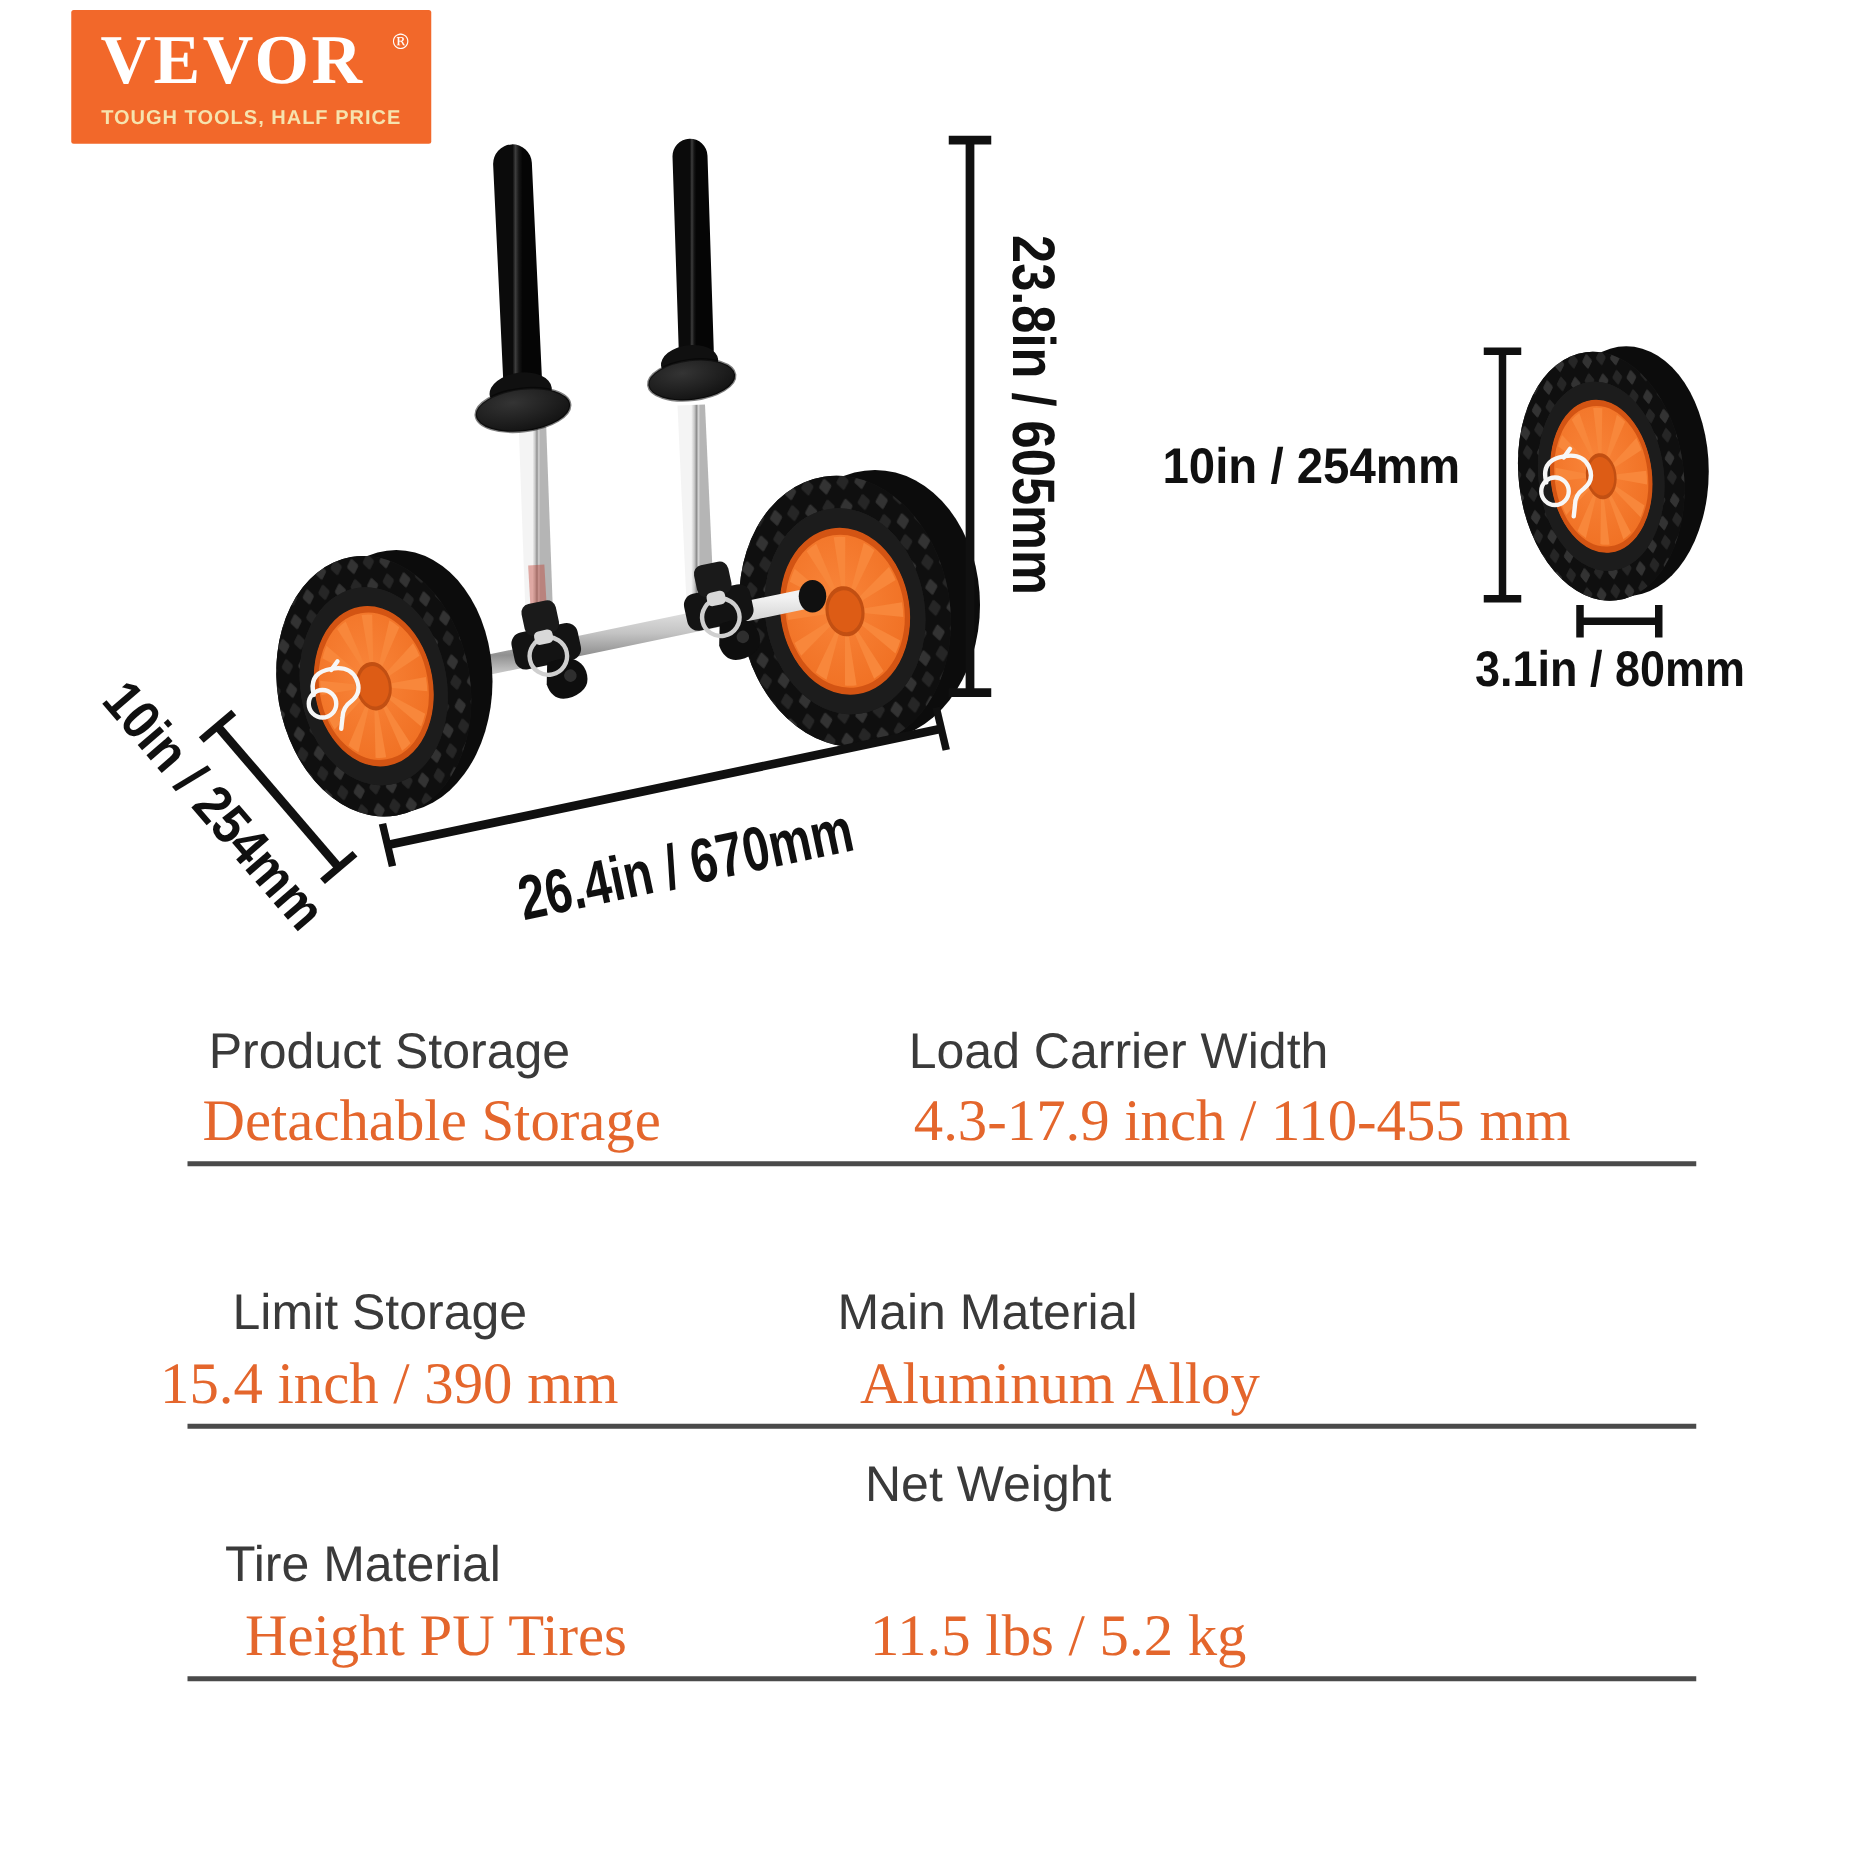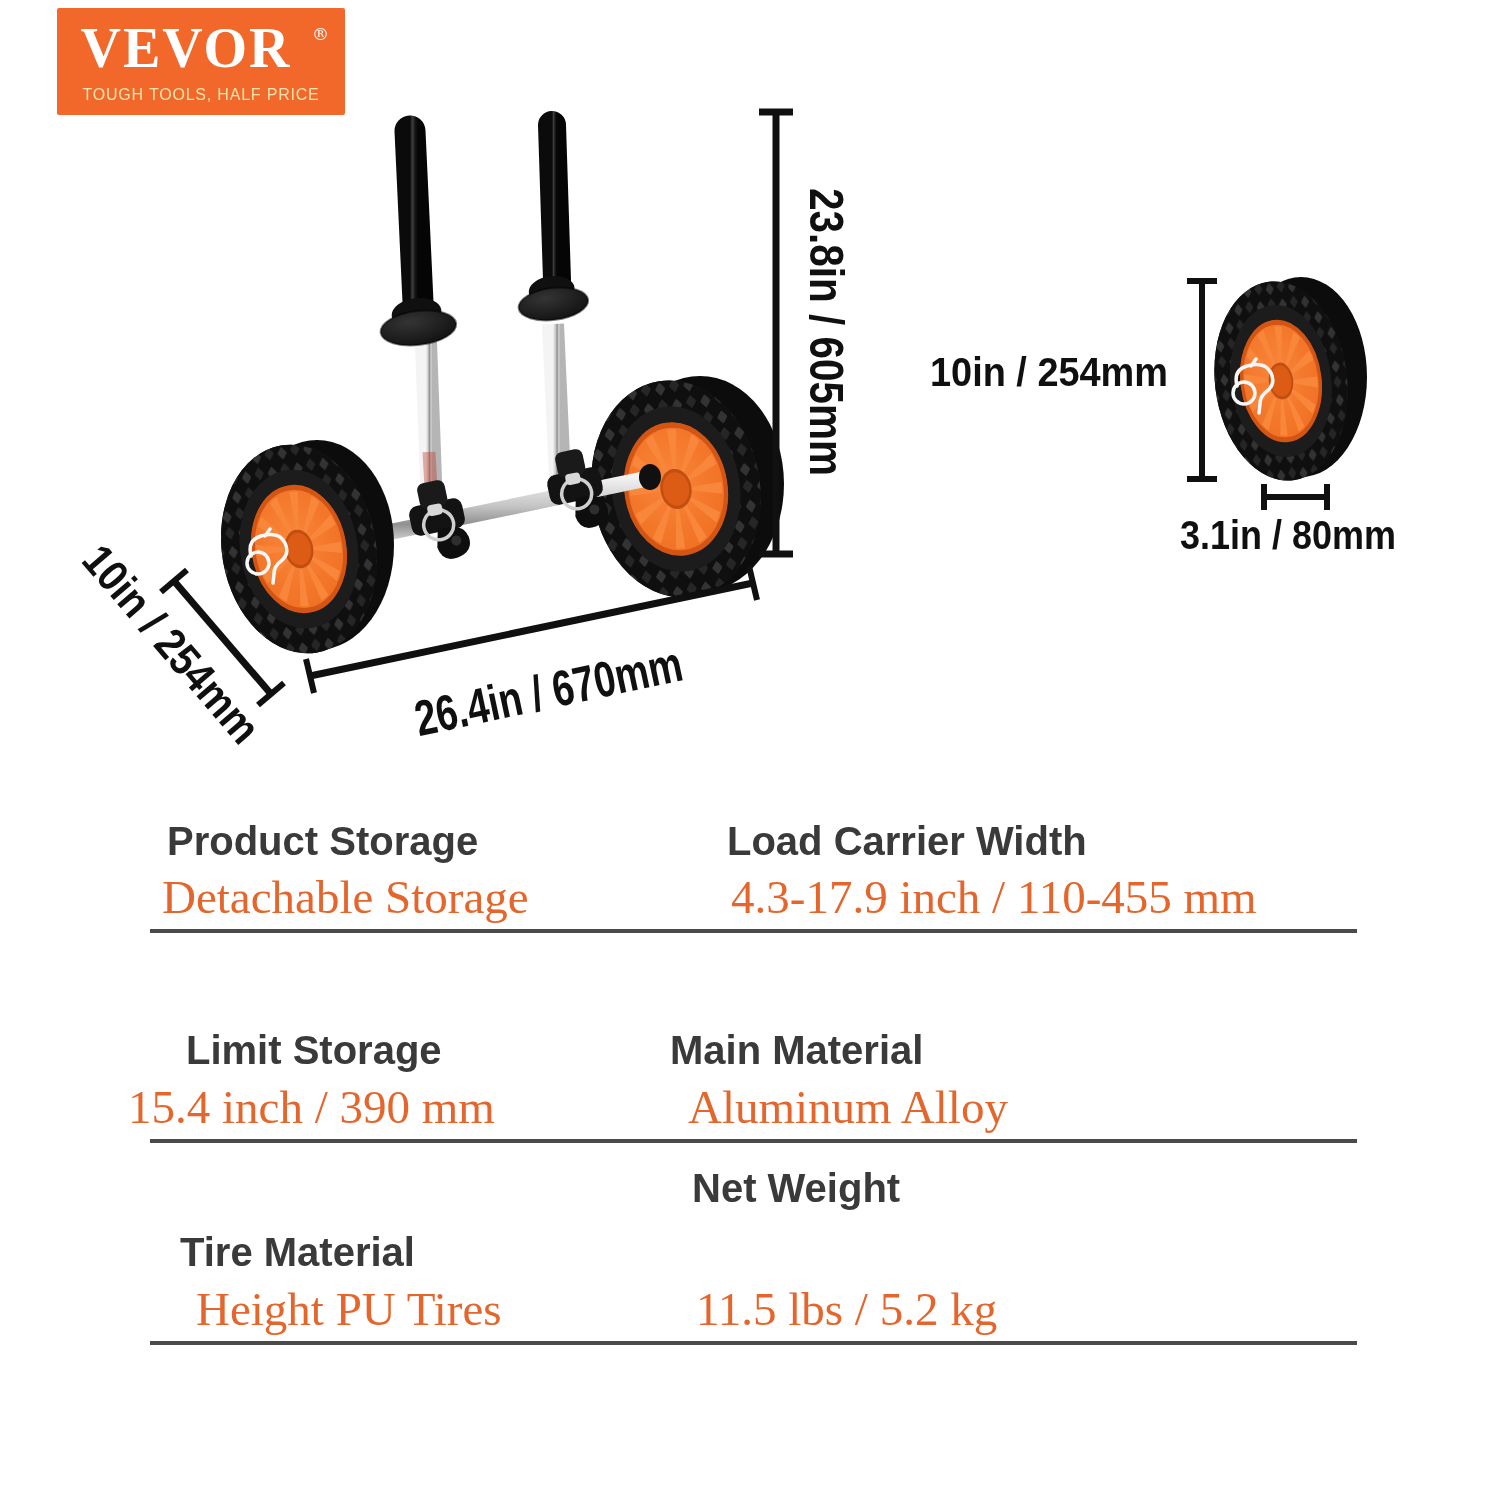--- a/index.html
+++ b/index.html
@@ -18,30 +18,30 @@
     position:absolute; left:0; right:30px; top:10px;
     font-family:Liberation Serif, serif; font-weight:bold;
     font-size:56px; line-height:60px; color:#ffffff; letter-spacing:2px;
   }
   .logo-reg {
     position:absolute; right:16px; top:16px;
     font-size:17px; color:#ffffff; font-family:"DejaVu Serif", serif;
   }
   .logo-tagline {
     position:absolute; left:0; right:0; top:78px;
-    font-size:16px; font-weight:normal; letter-spacing:0.8px; color:#f6e3ae;
+    font-size:16px; font-weight:bold; letter-spacing:0.8px; color:#f6e3ae;
   }
 
   
   svg.scene { position:absolute; left:0; top:0; }
   .dim-text { font-family:"Liberation Sans", sans-serif; font-weight:bold; fill:#101010; }
 
   
   .spec-label {
-    position:absolute; font-size:40px; line-height:42px; color:#3a3a3a; white-space:nowrap;font-weight:bold;
+    position:absolute; font-size:40px; line-height:42px; color:#3a3a3a; white-space:nowrap;
   }
   .spec-value {
     position:absolute; font-size:47px; line-height:50px; color:#e4662c; white-space:nowrap;font-family:Liberation Serif, serif;
   }
   .spec-divider {
     position:absolute; left:150px; width:1207px; height:4px; background:#4a4a4a;
   }
 </style>
 </head>
 <body>

